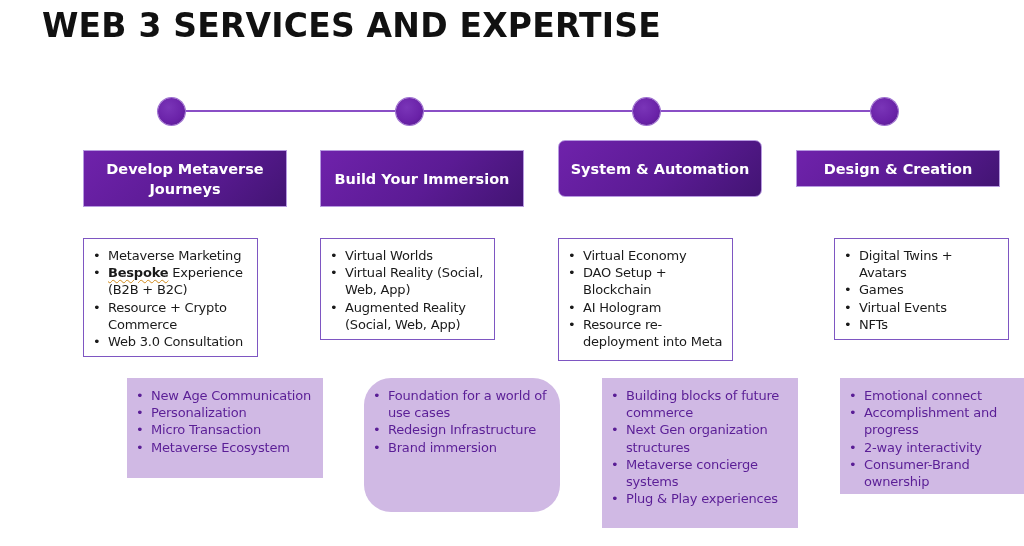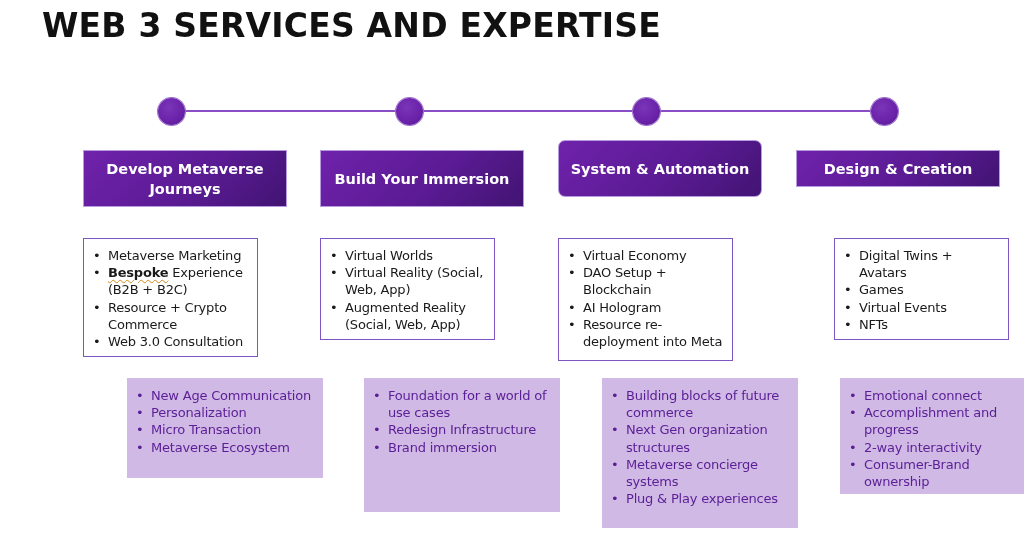--- a/index.html
+++ b/index.html
@@ -81,21 +81,21 @@
 
 <div class="col" style="left:320px; top:0;">
   <div class="header" style="top:150px; height:57px;">Build Your Immersion</div>
   <div class="svc" style="top:238px; height:102px;">
     <ul>
       <li>Virtual Worlds</li>
       <li>Virtual Reality (Social, Web, App)</li>
       <li>Augmented Reality (Social, Web, App)</li>
     </ul>
   </div>
-  <div class="ben" style="top:378px; height:134px;">
+  <div class="ben" style="top:378px; height:134px;border-radius:27px;">
     <ul>
       <li>Foundation for a world of use cases</li>
       <li>Redesign Infrastructure</li>
       <li>Brand immersion</li>
     </ul>
   </div>
 </div>
 
 <div class="col" style="left:558px; top:0;">
   <div class="header" style="top:140px; height:57px;border-radius:7px;">System &amp; Automation</div>

